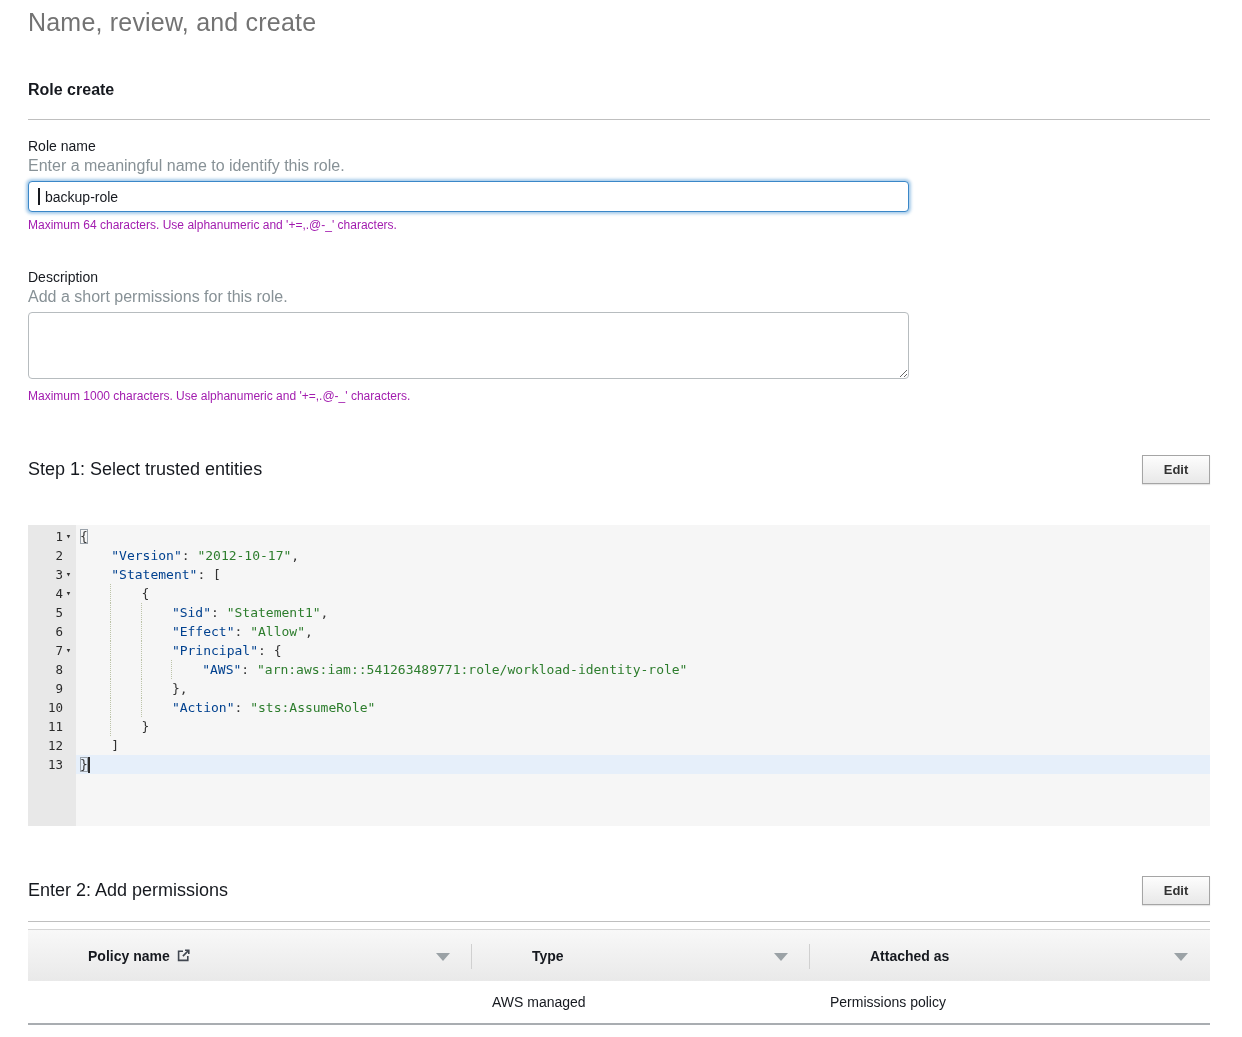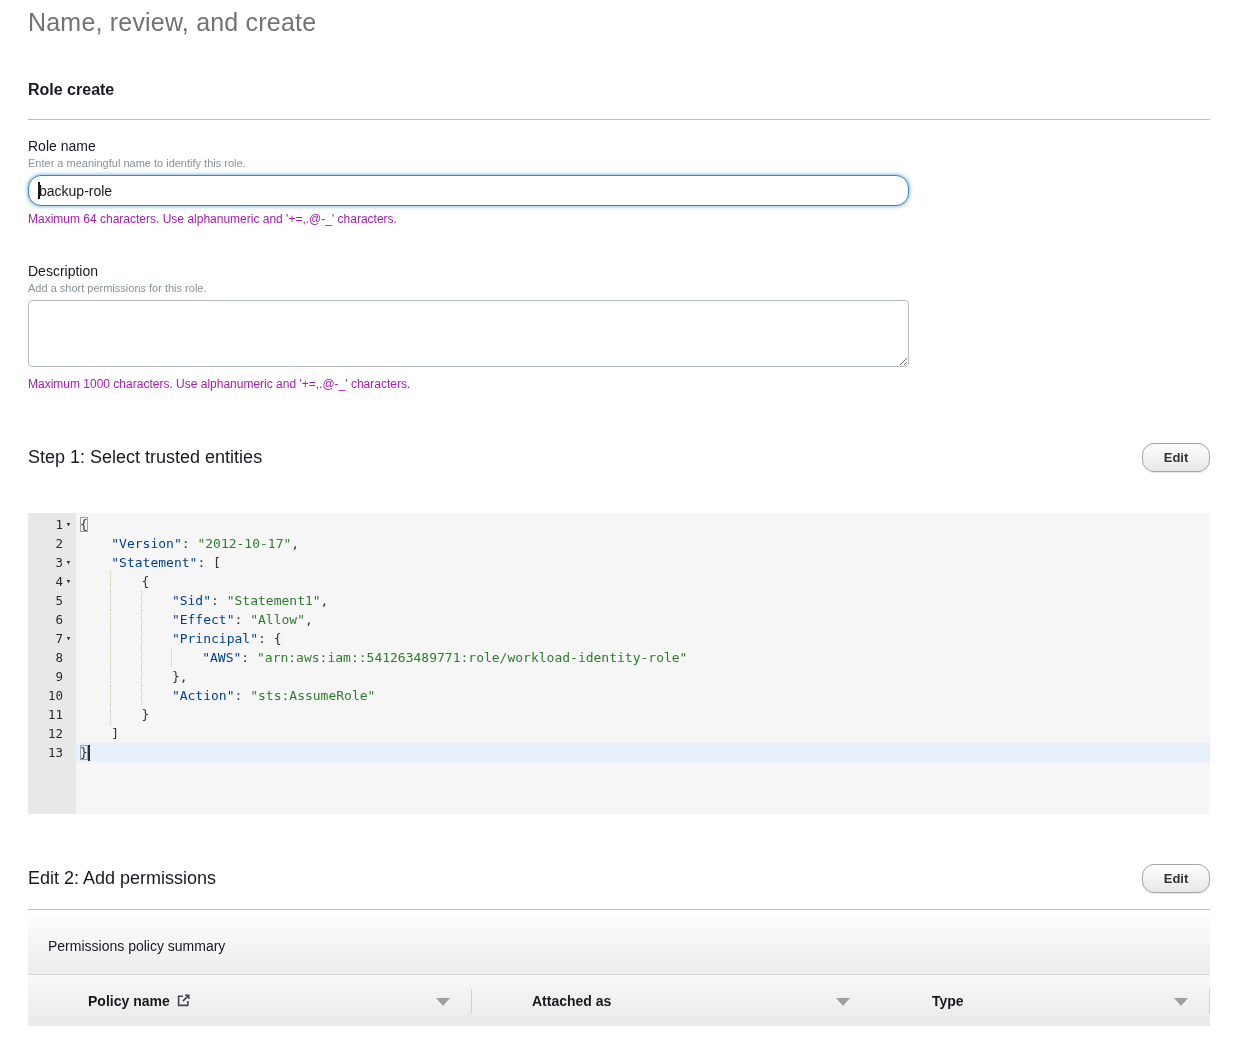--- a/index.html
+++ b/index.html
@@ -11,45 +11,45 @@
   }
   .container { width: 1182px; margin-left: 28px; }
 
   h1.page-title { font-size: 25px; font-weight: 400; color: #737373; margin-top: 8px; letter-spacing: 0.2px; }
 
   h2.section-heading { font-size: 16px; font-weight: 700; color: #16191f; margin-top: 44px; }
   .hr { border: none; border-top: 1px solid #bfbfbf; height: 0; margin-top: 20px; }
 
   .field { margin-top: 18px; }
   .field-label { font-size: 14px; color: #16191f; }
-  .field-helper { font-size: 11px; color: #879196; margin-top: 3px; }
+  .field-helper { font-size: 16px; color: #879196; margin-top: 3px; }
   .input-wrap { position: relative; margin-top: 6px; width: 881px; }
   input.text-input {
-    width: 881px; height: 31px; padding: 0 10px; font-size: 14px; color: #16191f;
+    width: 881px; height: 31px; padding: 0 16px; font-size: 14px; color: #16191f;
     font-family: "Liberation Sans", sans-serif;
-    border: 1px solid #3a87c8; border-radius: 13px; outline: none;
+    border: 1px solid #3a87c8; border-radius: 4px; outline: none;
     box-shadow: 0 0 3px 1.5px rgba(62,142,208,0.45);
   }
   .input-caret { position: absolute; left: 10px; top: 7px; width: 1.5px; height: 17px; background: #16191f; }
   textarea.text-area {
     width: 881px; height: 67px; margin-top: 6px; padding: 6px 10px; font-size: 14px;
     font-family: "Liberation Sans", sans-serif; color: #16191f;
     border: 1px solid #b7bcbf; border-radius: 4px; resize: both; outline: none;
   }
   .field-constraint { font-size: 12px; color: #a21caf; margin-top: 6px; }
   .field-gap { margin-top: 37px; }
 
   .step-header { display: flex; justify-content: space-between; align-items: center; margin-top: 50px; }
   .step-header.first { margin-top: 52px; }
   .step-title { font-size: 18px; font-weight: 400; color: #16191f; }
   button.edit-btn {
     width: 68px; height: 29px; font-size: 13px; font-weight: 700; color: #333;
     font-family: "Liberation Sans", sans-serif;
     background: linear-gradient(#fdfdfd, #e8e8e8);
-    border: 1px solid #a5a5a5; border-radius: 12px; cursor: pointer;
+    border: 1px solid #a5a5a5; border-radius: 0; cursor: pointer;
     box-shadow: 0 1px 1px rgba(0,0,0,0.10);
   }
 
   
   .code-editor { display: flex; height: 301px; margin-top: 41px; background: #f6f6f6;
     font-family: "DejaVu Sans Mono", "Liberation Mono", monospace; font-size: 13px; line-height: 19px; }
   .gutter { width: 48px; background: #e8e8e8; flex: none; padding-top: 2px; }
   .gutter-cell { display: flex; justify-content: flex-end; align-items: center; height: 19px; padding-right: 2px; color: #2b2b2b; font-size: 12.5px; }
   .gutter-cell .lnum { min-width: 26px; text-align: right; }
   .gutter-cell .fold { width: 11px; font-size: 9px; color: #333; text-align: center; }
@@ -176,52 +176,49 @@
         <div class="code-line"><span class="ind"></span><span class="ind guide"></span><span class="ind guide"></span><span class="ind guide"></span><span class="tok-key">"AWS"</span>: <span class="tok-str">"arn:aws:iam::541263489771:role/workload-identity-role"</span></div>
         <div class="code-line"><span class="ind"></span><span class="ind guide"></span><span class="ind guide"></span>},</div>
         <div class="code-line"><span class="ind"></span><span class="ind guide"></span><span class="ind guide"></span><span class="tok-key">"Action"</span>: <span class="tok-str">"sts:AssumeRole"</span></div>
         <div class="code-line"><span class="ind"></span><span class="ind guide"></span>}</div>
         <div class="code-line"><span class="ind"></span>]</div>
         <div class="code-line active-line"><span class="bracket-match">}</span><span class="caret"></span></div>
       </div>
   </div>
 
   <div class="step-header">
-    <div class="step-title">Edit 2: Add permissions</div>
+    <div class="step-title">Enter 2: Add permissions</div>
     <button class="edit-btn">Edit</button>
   </div>
   <div class="hr" style="margin-top:16px;"></div>
 
   <div class="panel">
-    <div class="panel-header">
-      <span class="panel-title">Permissions policy summary</span>
-    </div>
 
     <div class="tbl-header">
       <div class="tbl-col col-1">
         <span class="col-label">Policy name</span>
         <span class="ext-link-icon">
           <svg width="13" height="13" viewBox="0 0 13 13" fill="none" stroke="#414750" stroke-width="1.6">
             <path d="M10.8 7v4.4H1.6V2.2H6"></path>
             <path d="M8 1.2h3.8V5"></path>
             <path d="M11.4 1.6 5.9 7.1"></path>
           </svg>
         </span>
         <span class="filter-tri"></span>
         <span class="col-sep"></span>
       </div>
-      <div class="tbl-col col-3">
-        <span class="col-label">Attached as</span>
-        <span class="filter-tri"></span>
-      </div>
       <div class="tbl-col col-2">
         <span class="col-label">Type</span>
         <span class="filter-tri"></span>
         <span class="col-sep"></span>
       </div>
+      <div class="tbl-col col-3">
+        <span class="col-label">Attached as</span>
+        <span class="filter-tri"></span>
+      </div>
     </div>
 
     <div class="tbl-row">
       <div class="tbl-cell col-1">
         
       </div>
       <div class="tbl-cell col-2">AWS managed</div>
       <div class="tbl-cell col-3">Permissions policy</div>
     </div>
   </div>

